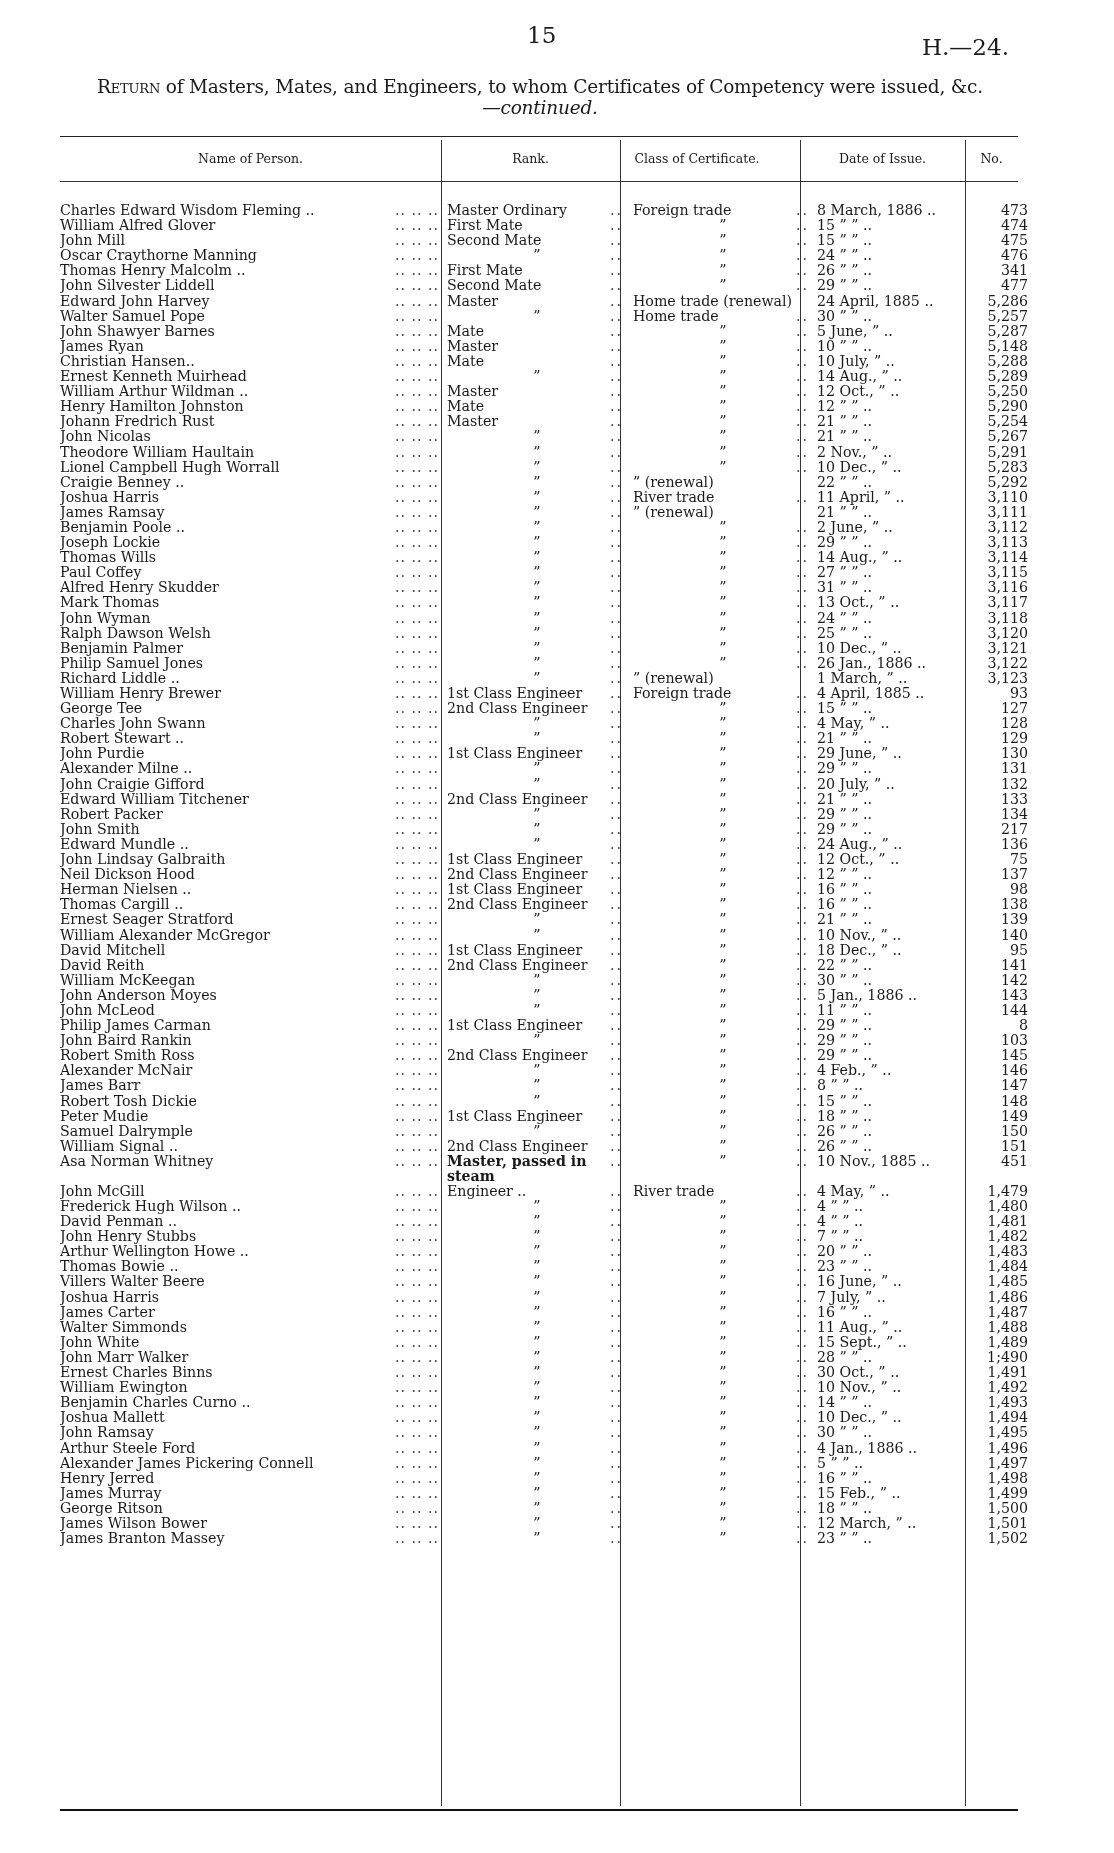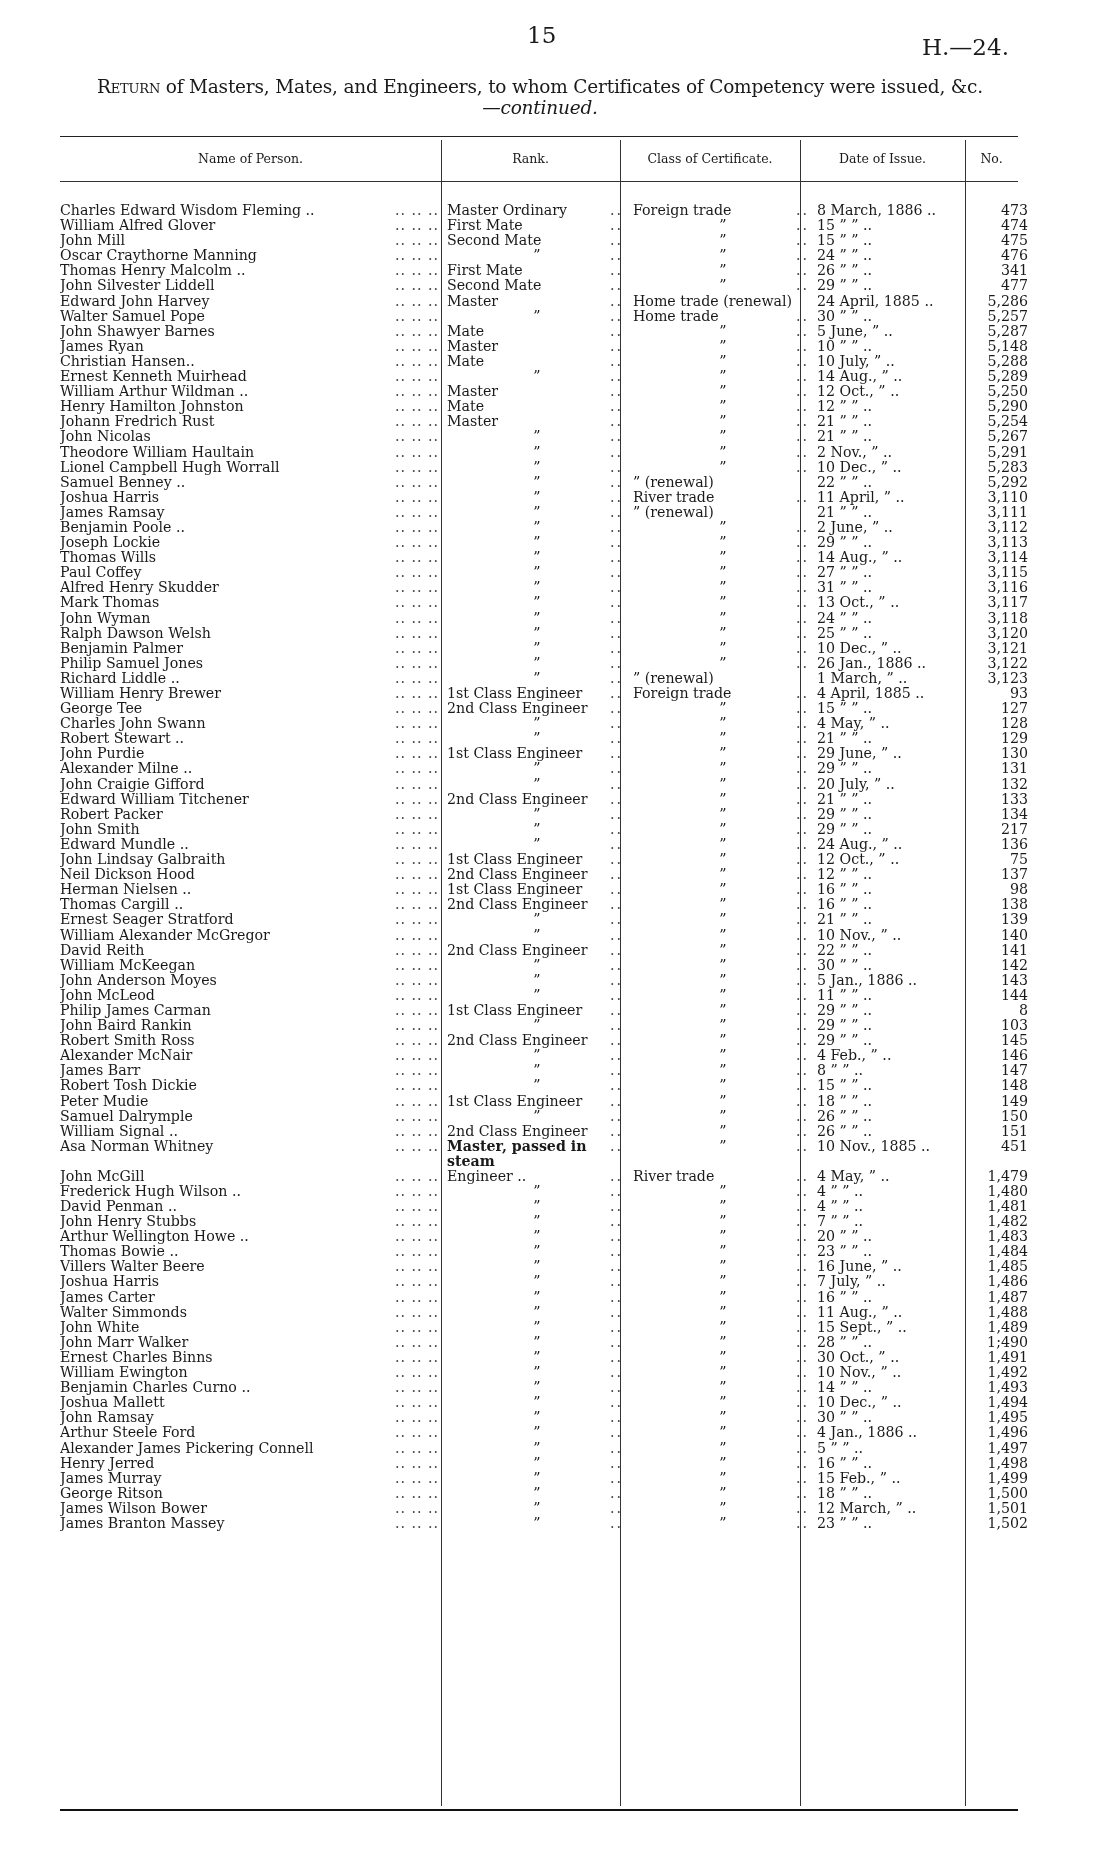--- a/index.html
+++ b/index.html
@@ -45,21 +45,21 @@
 
 <div class="table-wrap">
   <div class="rule-top"></div>
   <div class="vline" style="left:381px"></div>
   <div class="vline" style="left:560px"></div>
   <div class="vline" style="left:740px"></div>
   <div class="vline" style="left:905px"></div>
 
   <div class="th" style="left:0;width:381px">Name of Person.</div>
   <div class="th" style="left:381px;width:179px">Rank.</div>
-  <div class="th" style="left:560px;width:180px">Class of Certificate.</div>
+  <div class="th" style="left:547px;width:180px">Class of Certificate.</div>
   <div class="th" style="left:740px;width:165px">Date of Issue.</div>
   <div class="th" style="left:905px;width:53px">No.</div>
   <div class="rule-head"></div>
 
   <table class="rows">
     <tbody id="rows-body">
         <tr>
           <td class="c-name"><span>Charles Edward Wisdom Fleming ..</span><span class="lead-name">..    ..    ..</span></td>
           <td class="c-rank"><span>Master Ordinary</span><span class="lead">..</span></td>
           <td class="c-class"><span>Foreign trade</span><span class="lead">..</span></td>
@@ -179,21 +179,21 @@
           <td class="c-no"><span>5,291</span></td>
         </tr>
         <tr>
           <td class="c-name"><span>Lionel Campbell Hugh Worrall</span><span class="lead-name">..    ..    ..</span></td>
           <td class="c-rank"><span style="display: inline-block; width: 100%; text-align: center;">”</span><span class="lead">..</span></td>
           <td class="c-class"><span style="display: inline-block; width: 100%; text-align: center;">”</span><span class="lead">..</span></td>
           <td class="c-date"><span>10 Dec.,  ” ..</span></td>
           <td class="c-no"><span>5,283</span></td>
         </tr>
         <tr>
-          <td class="c-name"><span>Samuel Benney ..</span><span class="lead-name">..    ..    ..</span></td>
+          <td class="c-name"><span>Craigie Benney ..</span><span class="lead-name">..    ..    ..</span></td>
           <td class="c-rank"><span style="display: inline-block; width: 100%; text-align: center;">”</span><span class="lead">..</span></td>
           <td class="c-class"><span>”  (renewal)</span></td>
           <td class="c-date"><span>22  ”  ” ..</span></td>
           <td class="c-no"><span>5,292</span></td>
         </tr>
         <tr>
           <td class="c-name"><span>Joshua Harris</span><span class="lead-name">..    ..    ..</span></td>
           <td class="c-rank"><span style="display: inline-block; width: 100%; text-align: center;">”</span><span class="lead">..</span></td>
           <td class="c-class"><span>River trade</span><span class="lead">..</span></td>
           <td class="c-date"><span>11 April,  ” ..</span></td>
@@ -394,20 +394,27 @@
           <td class="c-class"><span style="display: inline-block; width: 100%; text-align: center;">”</span><span class="lead">..</span></td>
           <td class="c-date"><span>21  ”  ” ..</span></td>
           <td class="c-no"><span>139</span></td>
         </tr>
         <tr>
           <td class="c-name"><span>William Alexander McGregor</span><span class="lead-name">..    ..    ..</span></td>
           <td class="c-rank"><span style="display: inline-block; width: 100%; text-align: center;">”</span><span class="lead">..</span></td>
           <td class="c-class"><span style="display: inline-block; width: 100%; text-align: center;">”</span><span class="lead">..</span></td>
           <td class="c-date"><span>10 Nov.,  ” ..</span></td>
           <td class="c-no"><span>140</span></td>
+        </tr>
+        <tr>
+          <td class="c-name"><span>David Mitchell</span><span class="lead-name">..    ..    ..</span></td>
+          <td class="c-rank"><span>1st Class Engineer</span><span class="lead">..</span></td>
+          <td class="c-class"><span style="display: inline-block; width: 100%; text-align: center;">”</span><span class="lead">..</span></td>
+          <td class="c-date"><span>18 Dec.,  ” ..</span></td>
+          <td class="c-no"><span>95</span></td>
         </tr>
         <tr>
           <td class="c-name"><span>David Reith</span><span class="lead-name">..    ..    ..</span></td>
           <td class="c-rank"><span>2nd Class Engineer</span><span class="lead">..</span></td>
           <td class="c-class"><span style="display: inline-block; width: 100%; text-align: center;">”</span><span class="lead">..</span></td>
           <td class="c-date"><span>22  ”  ” ..</span></td>
           <td class="c-no"><span>141</span></td>
         </tr>
         <tr>
           <td class="c-name"><span>William McKeegan</span><span class="lead-name">..    ..    ..</span></td>

